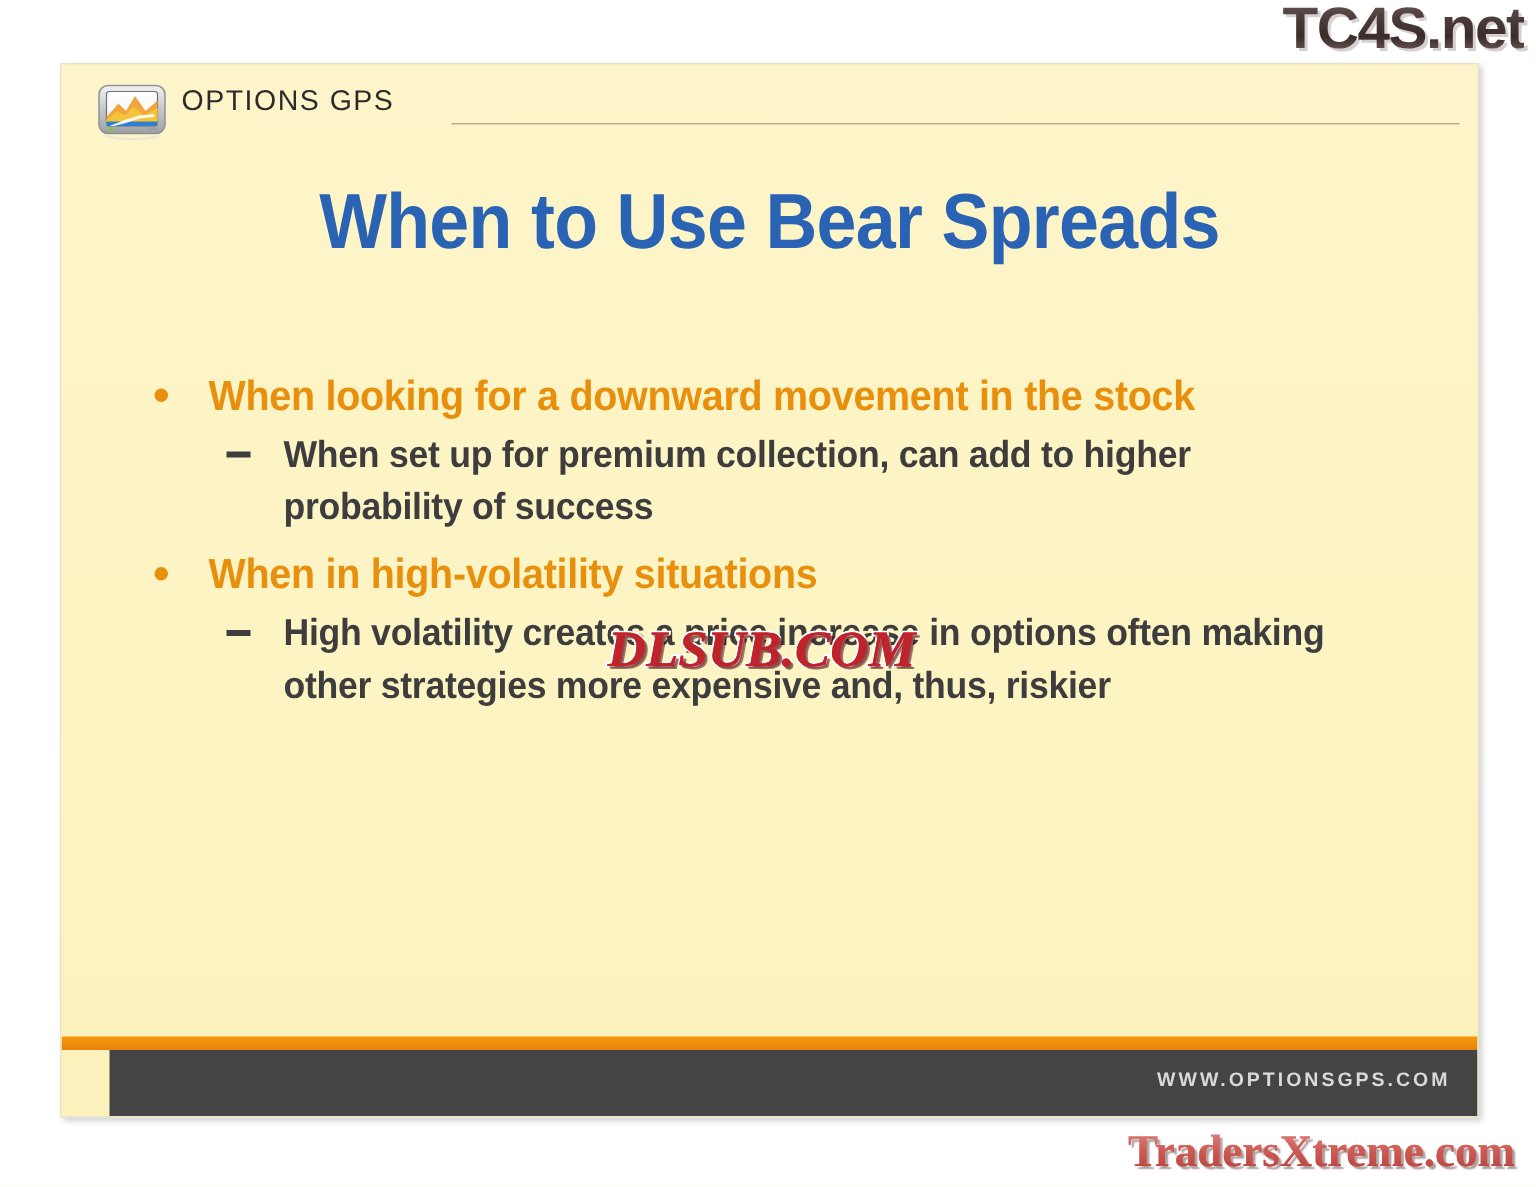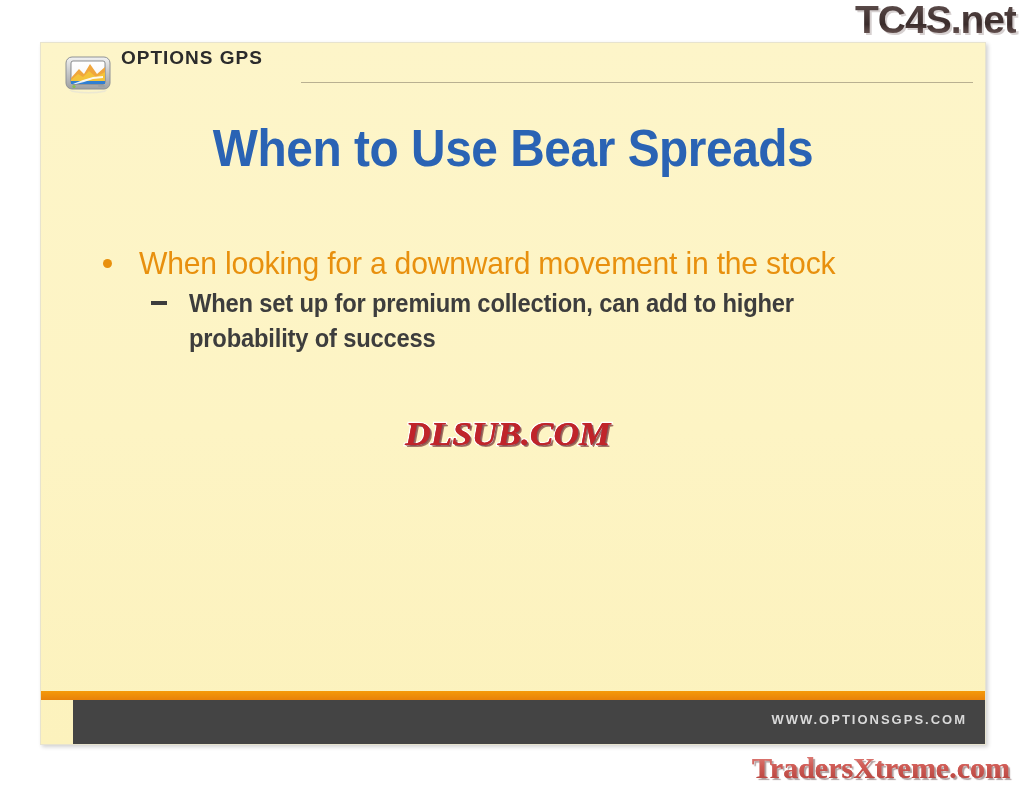--- a/index.html
+++ b/index.html
@@ -64,23 +64,23 @@
     left:0; top:0; right:0; height:58px;
   }
   .gps-logo {
     position:absolute;
     left:22px; top:12px;
     width:52px; height:40px;
   }
   .gps-logo svg { display:block; }
   .brand-text {
     position:absolute;
-    left:80px; top:4px;
-    font-family:"Liberation Sans", sans-serif;
-    font-weight:bold;
+    left:80px; top:14px;
+    font-family:"Liberation Sans", sans-serif;
+    font-weight:normal;
     font-size:19px;
     letter-spacing:1px;
     color:#2b2b2b;
     text-transform:uppercase;
     font-stretch:condensed;
   }
   .header-rule {
     position:absolute;
     left:260px; top:39px; right:12px;
     height:1px;
@@ -104,22 +104,22 @@
   
   .body {
     position:absolute;
     left:52px; top:200px; right:40px;
   }
   .lvl1 {
     position:relative;
     padding-left:46px;
     margin-bottom:2px;
     font-family:"Liberation Sans", sans-serif;
-    font-weight:normal;
-    font-size:32px;
+    font-weight:bold;
+    font-size:28px;
     line-height:41px;
     color:#e8900e;
     letter-spacing:-0.2px;
     transform-origin:left center;
   }
   .lvl1 .dot {
     position:absolute;
     left:10px; top:16px;
     width:9px; height:9px;
     border-radius:50%;
@@ -284,20 +284,30 @@
           <span class="dot"></span>
           <span class="txt">When looking for a downward movement in the stock</span>
         </div>
         <div class="lvl2">
           <span class="dash"></span>
           <span class="txt">When set up for premium collection, can add to higher probability of success</span>
         </div>
       </div>
 
 
+      <div class="grp">
+        <div class="lvl1">
+          <span class="dot"></span>
+          <span class="txt">When in high-volatility situations</span>
+        </div>
+        <div class="lvl2">
+          <span class="dash"></span>
+          <span class="txt">High volatility creates a price increase in options often making other strategies more expensive and, thus, riskier</span>
+        </div>
+      </div>
 
     </div>
 
     <div class="wm-dlsub">DLSUB.COM</div>
     <div class="wm-dlsub-fill">DLSUB.COM</div>
 
     <div class="footer-stripe"></div>
     <div class="footer-bar">
       <div class="footer-text">www.OptionsGPS.com</div>
     </div>

